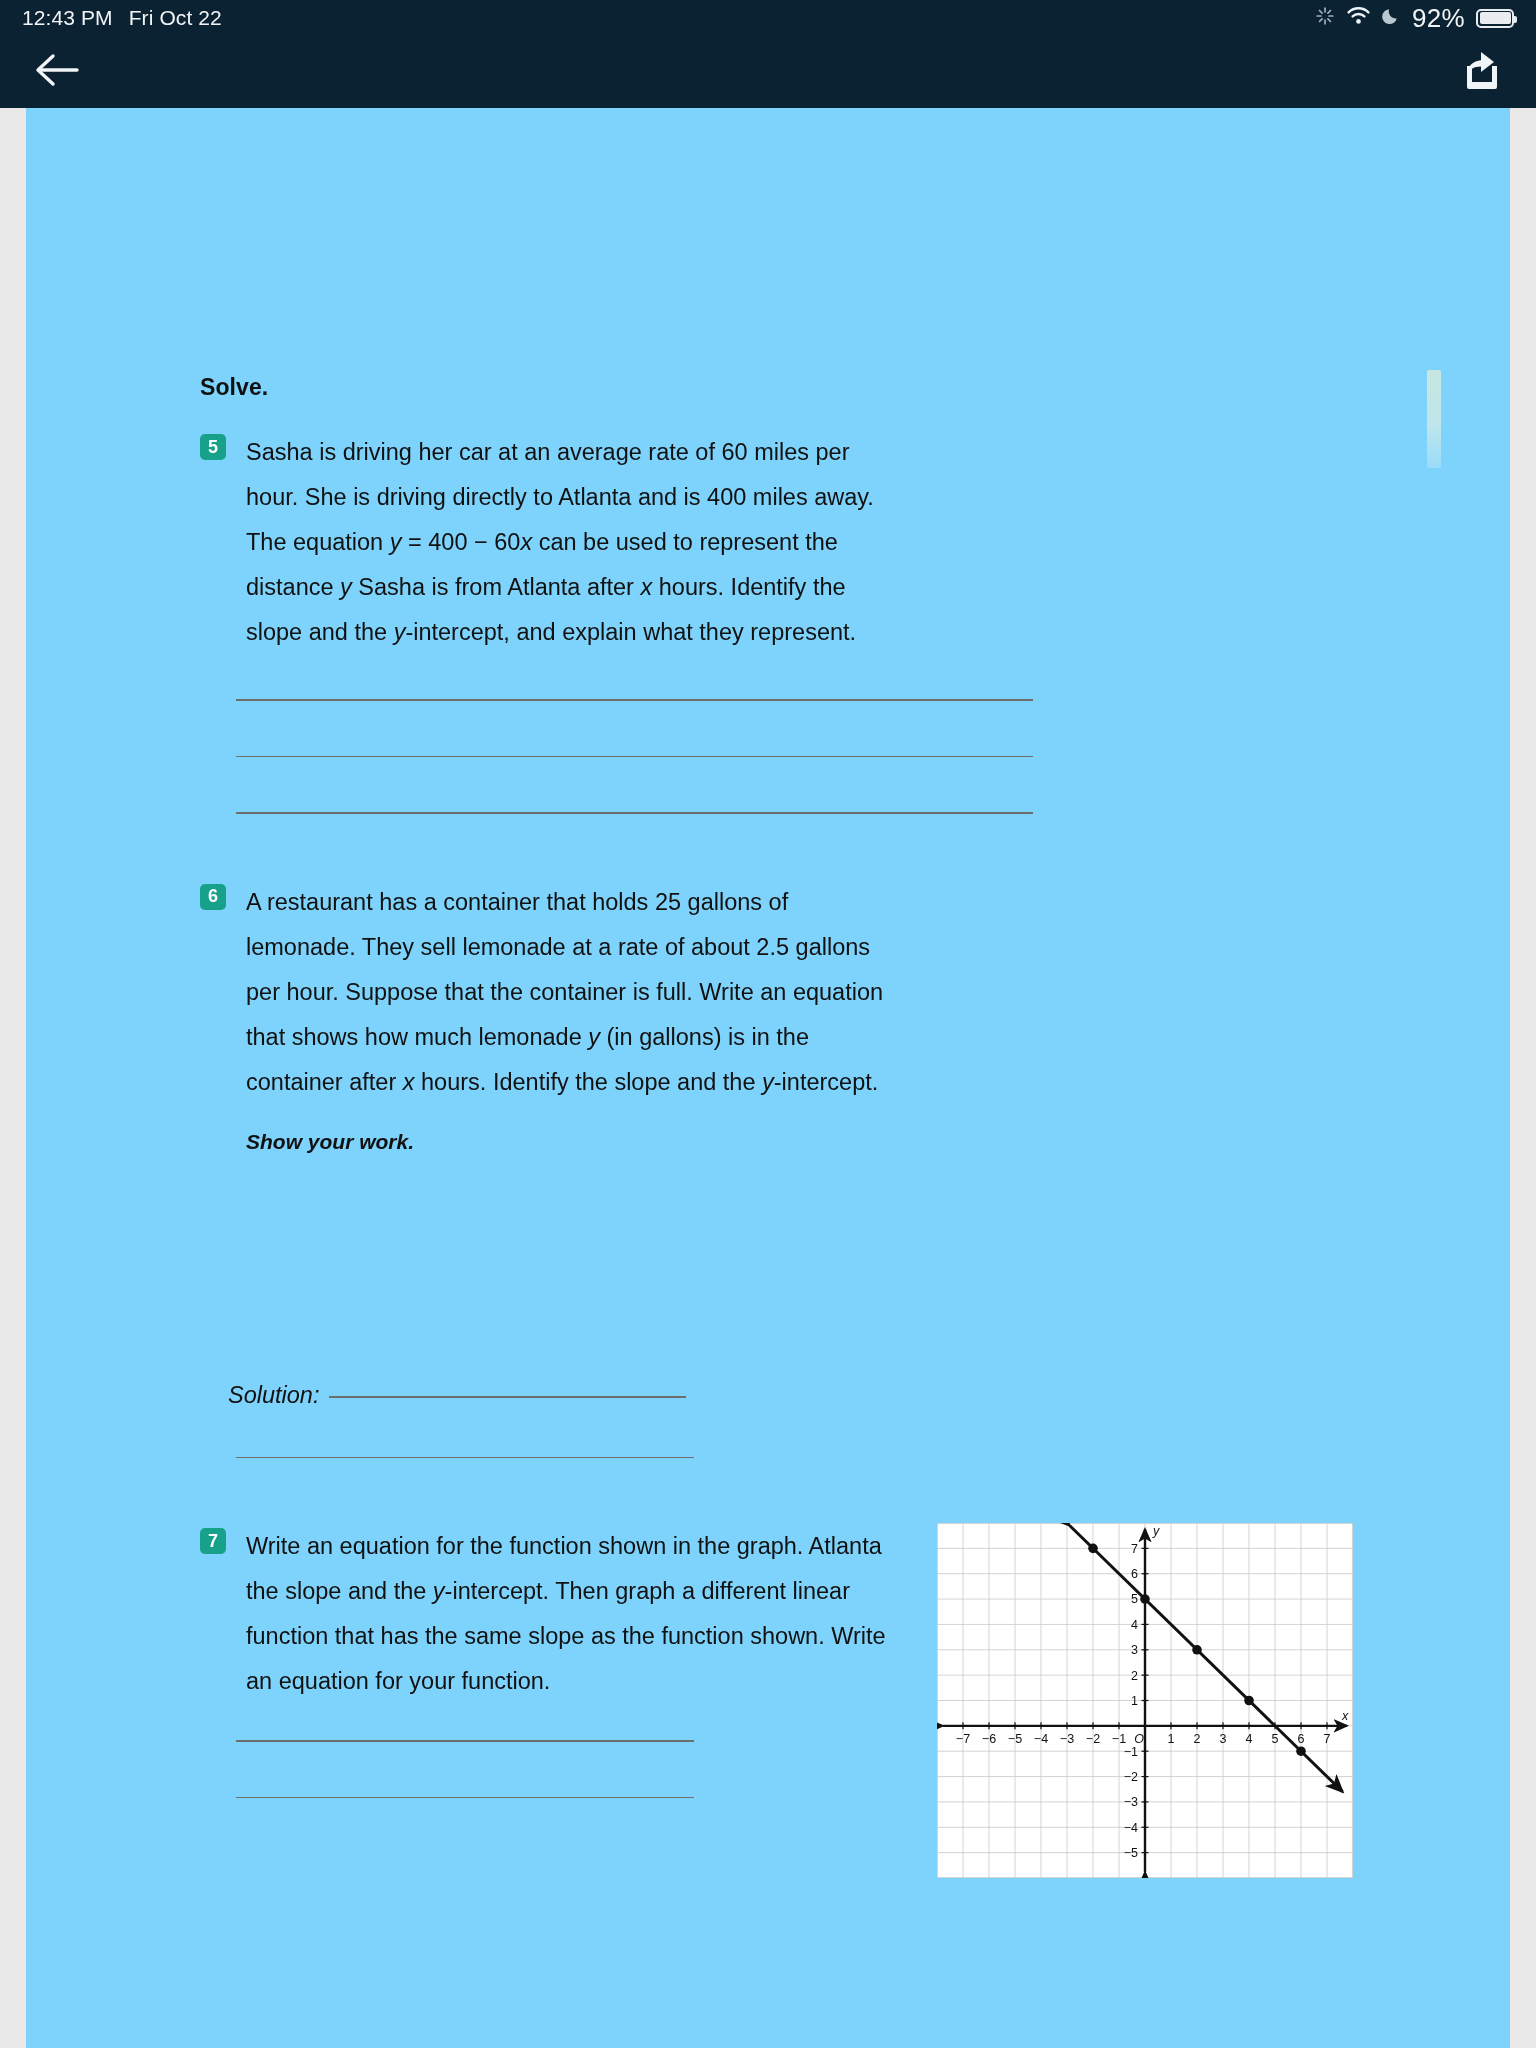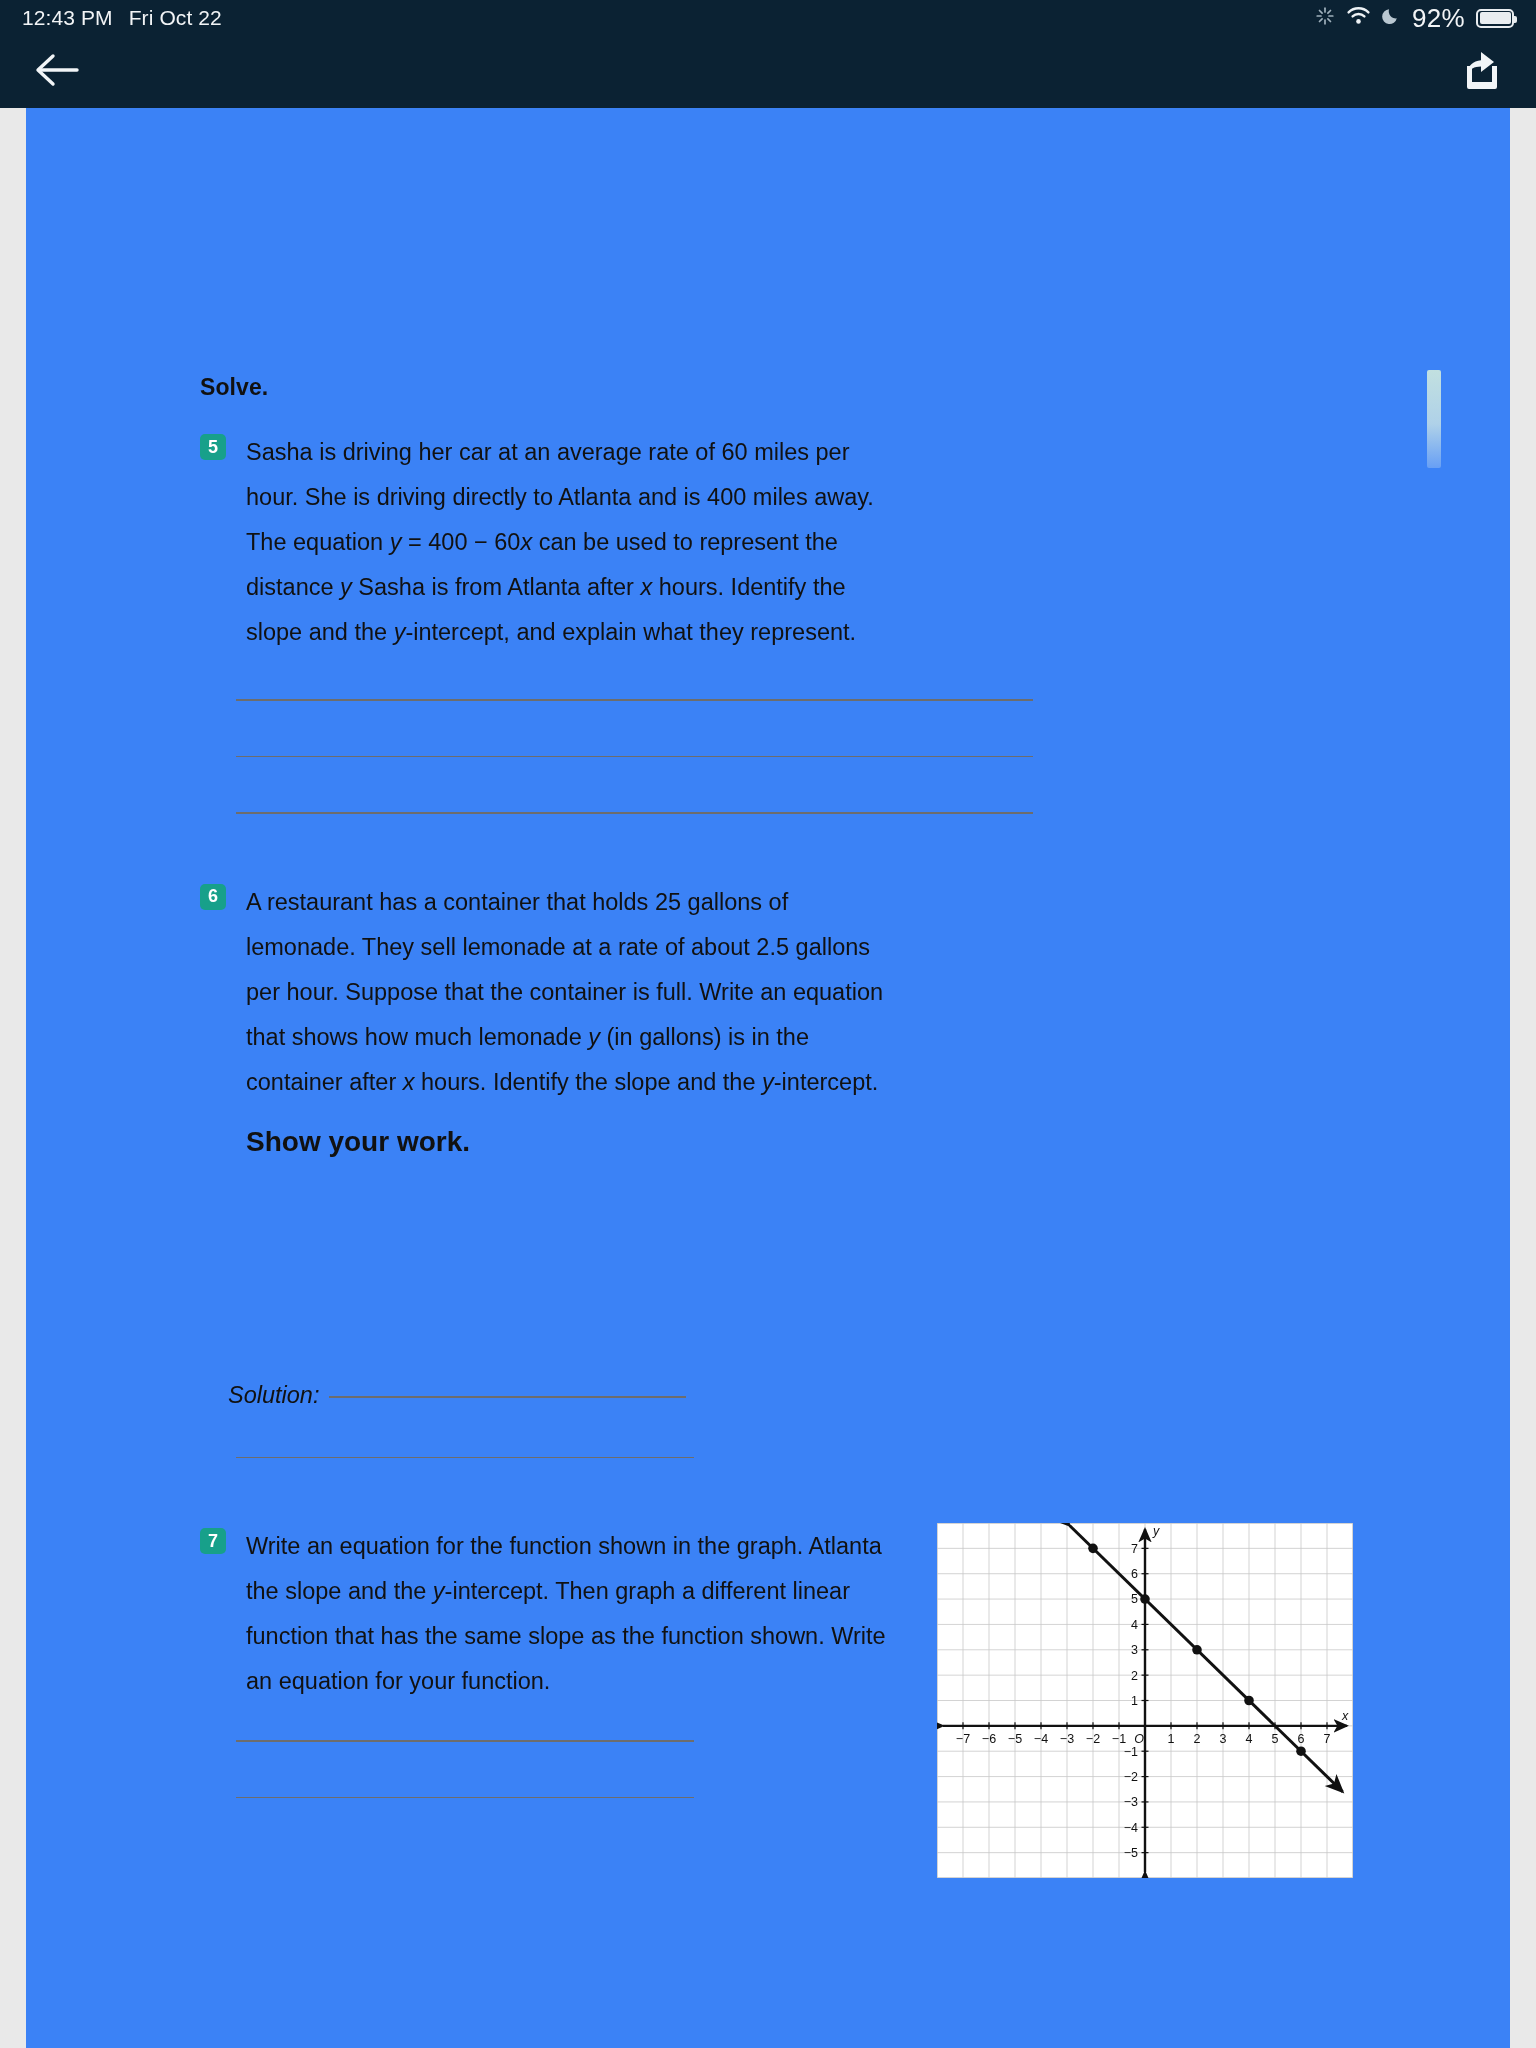--- a/index.html
+++ b/index.html
@@ -94,21 +94,21 @@
     width: 1536px;
     height: 1940px;
     background: #e9e9e9;
   }
   .page {
     position: absolute;
     left: 26px;
     top: 0;
     width: 1484px;
     height: 1940px;
-    background: #3b82f6;
+    background: #7dd3fc;
   }
 
   .content {
     position: absolute;
     left: 174px;
     top: 266px;
     width: 1160px;
   }
 
   .solve-heading {
@@ -138,21 +138,22 @@
     margin-left: 20px;
     font-size: 23.5px;
     line-height: 45px;
     color: #111;
     max-width: 640px;
   }
   .qbody .it { font-style: italic; }
 
   .showwork {
     font-weight: bold;
-    font-size: 28px;
+    font-style: italic;
+    font-size: 21px;
     margin-top: 14px;
     display: block;
   }
 
   
   .rules { margin-top: 28px; }
   .rule {
     height: 1.5px;
     background: #6d6d6d;
     margin-bottom: 55px;

